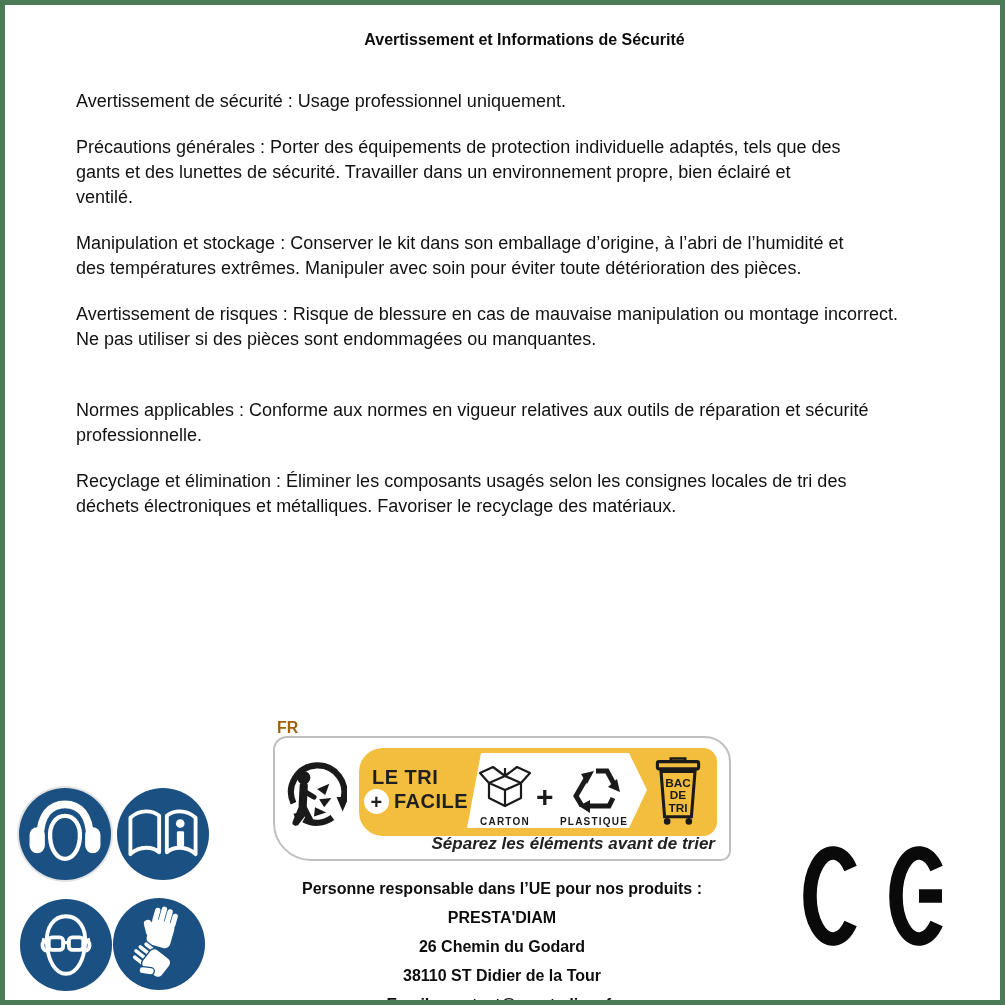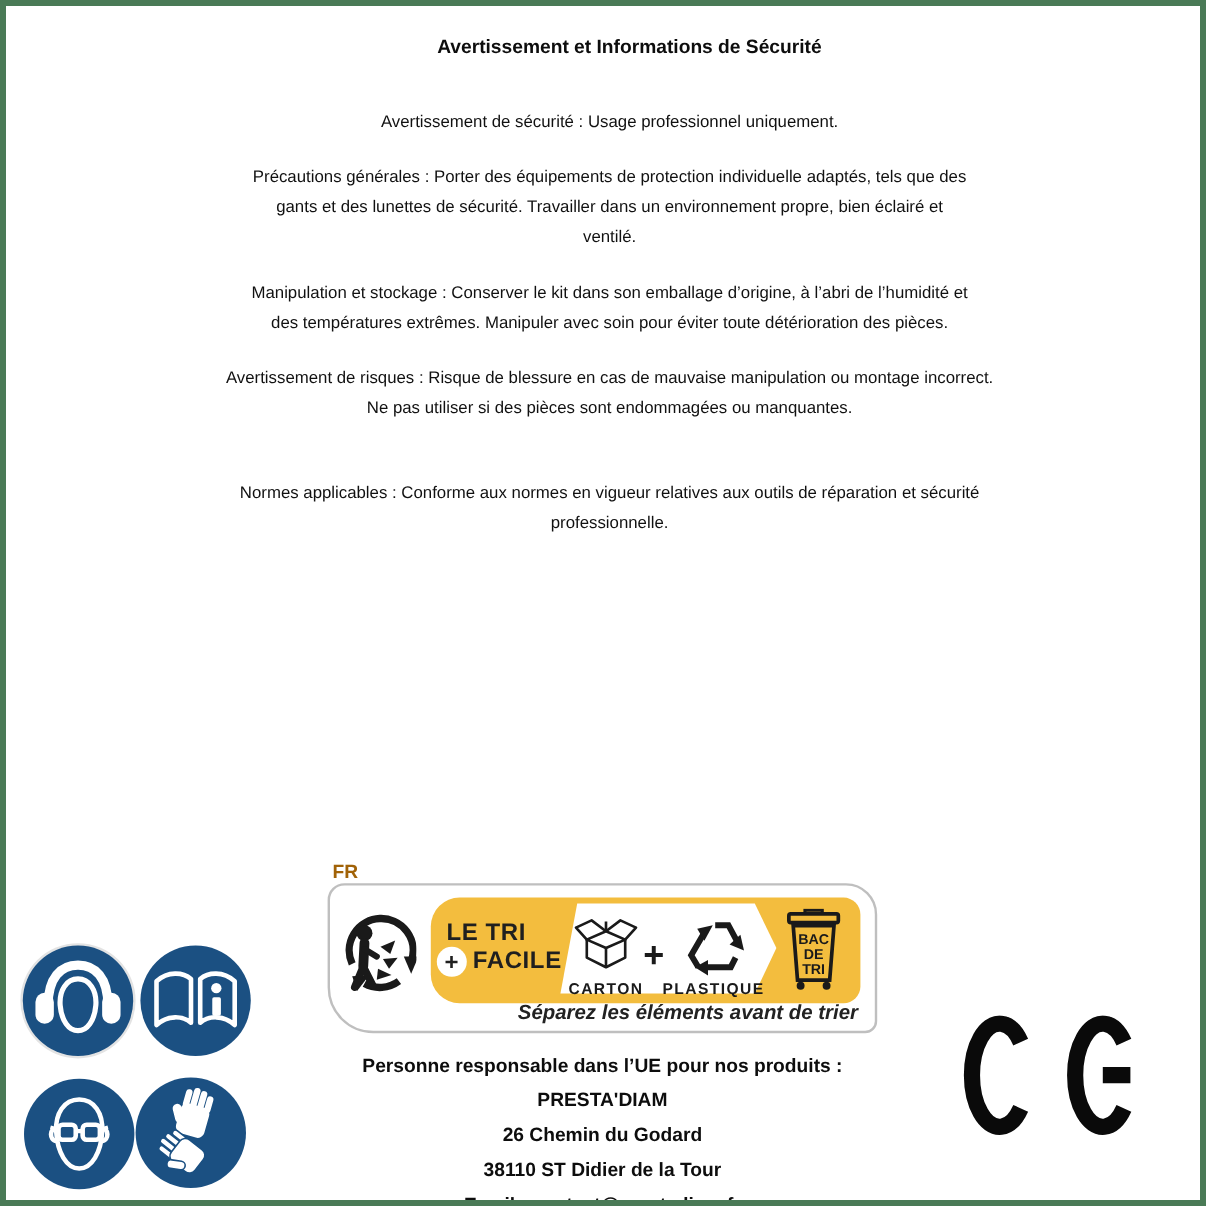--- a/index.html
+++ b/index.html
@@ -17,23 +17,22 @@
     margin-top:26px;
     text-align:center;
     font-size:16px;
     font-weight:bold;
     color:#0d0d0d;
     margin-left:44px;
   }
   .body-text{
     margin-top:40px;
     padding:0 60px 0 71px;
-    font-size:14px;
+    font-size:18px;
     line-height:25px;
-    text-align:center;
   }
   .body-text p{margin:0 0 21px 0;}
   .body-text p.gap-before{margin-top:46px;}
 
   
   .safety-icon{
     position:absolute;
     width:92px;height:92px;
     border-radius:50%;
     background:#1b5082;
@@ -75,21 +74,21 @@
   .plus-bubble{
     width:25px;height:25px;border-radius:50%;
     background:#fff;color:#1f1f1f;
     font-size:20px;font-weight:bold;
     display:flex;align-items:center;justify-content:center;
     line-height:1;
   }
   .material-icon{position:absolute;}
   .material-label{
     position:absolute;
-    font-size:13px;font-weight:bold;color:#1a1a1a;
+    font-size:10px;font-weight:bold;color:#1a1a1a;
     letter-spacing:1.2px;text-align:center;
   }
   .plus-separator{
     position:absolute;left:261px;top:44px;
     font-size:30px;font-weight:bold;color:#1a1a1a;line-height:1;
   }
   .bin{position:absolute;left:380px;top:19px;}
   .sort-instruction{
     position:absolute;right:14px;top:96px;
     font-size:17px;font-style:italic;font-weight:700;color:#222;
@@ -113,20 +112,21 @@
 <div class="page">
 
   <div class="title">Avertissement et Informations de Sécurité</div>
 
   <div class="body-text">
     <p>Avertissement de sécurité : Usage professionnel uniquement.</p>
     <p>Précautions générales : Porter des équipements de protection individuelle adaptés, tels que des<br>gants et des lunettes de sécurité. Travailler dans un environnement propre, bien éclairé et<br>ventilé.</p>
     <p>Manipulation et stockage : Conserver le kit dans son emballage d’origine, à l’abri de l’humidité et<br>des températures extrêmes. Manipuler avec soin pour éviter toute détérioration des pièces.</p>
     <p>Avertissement de risques : Risque de blessure en cas de mauvaise manipulation ou montage incorrect.<br>Ne pas utiliser si des pièces sont endommagées ou manquantes.</p>
     <p class="gap-before">Normes applicables : Conforme aux normes en vigueur relatives aux outils de réparation et sécurité<br>professionnelle.</p>
+    <p>Recyclage et élimination : Éliminer les composants usagés selon les consignes locales de tri des<br>déchets électroniques et métalliques. Favoriser le recyclage des matériaux.</p>
   </div>
 
   <div class="safety-icon ringed" style="left:14px;top:783px;">
     <svg viewBox="0 0 96 96">
       <path d="M22,52 C22,28 33,17 48,17 C63,17 74,28 74,52" stroke="#fff" stroke-width="8" fill="none"></path>
       <rect x="11" y="41" width="16" height="27" rx="8" fill="#fff"></rect>
       <rect x="69" y="41" width="16" height="27" rx="8" fill="#fff"></rect>
       <path d="M48,29 C38,29 31.5,39 32.5,52 C33.5,65 40,74 48,74 C56,74 62.5,65 63.5,52 C64.5,39 58,29 48,29 Z" stroke="#fff" stroke-width="4.5" fill="none"></path>
     </svg>
   </div>

